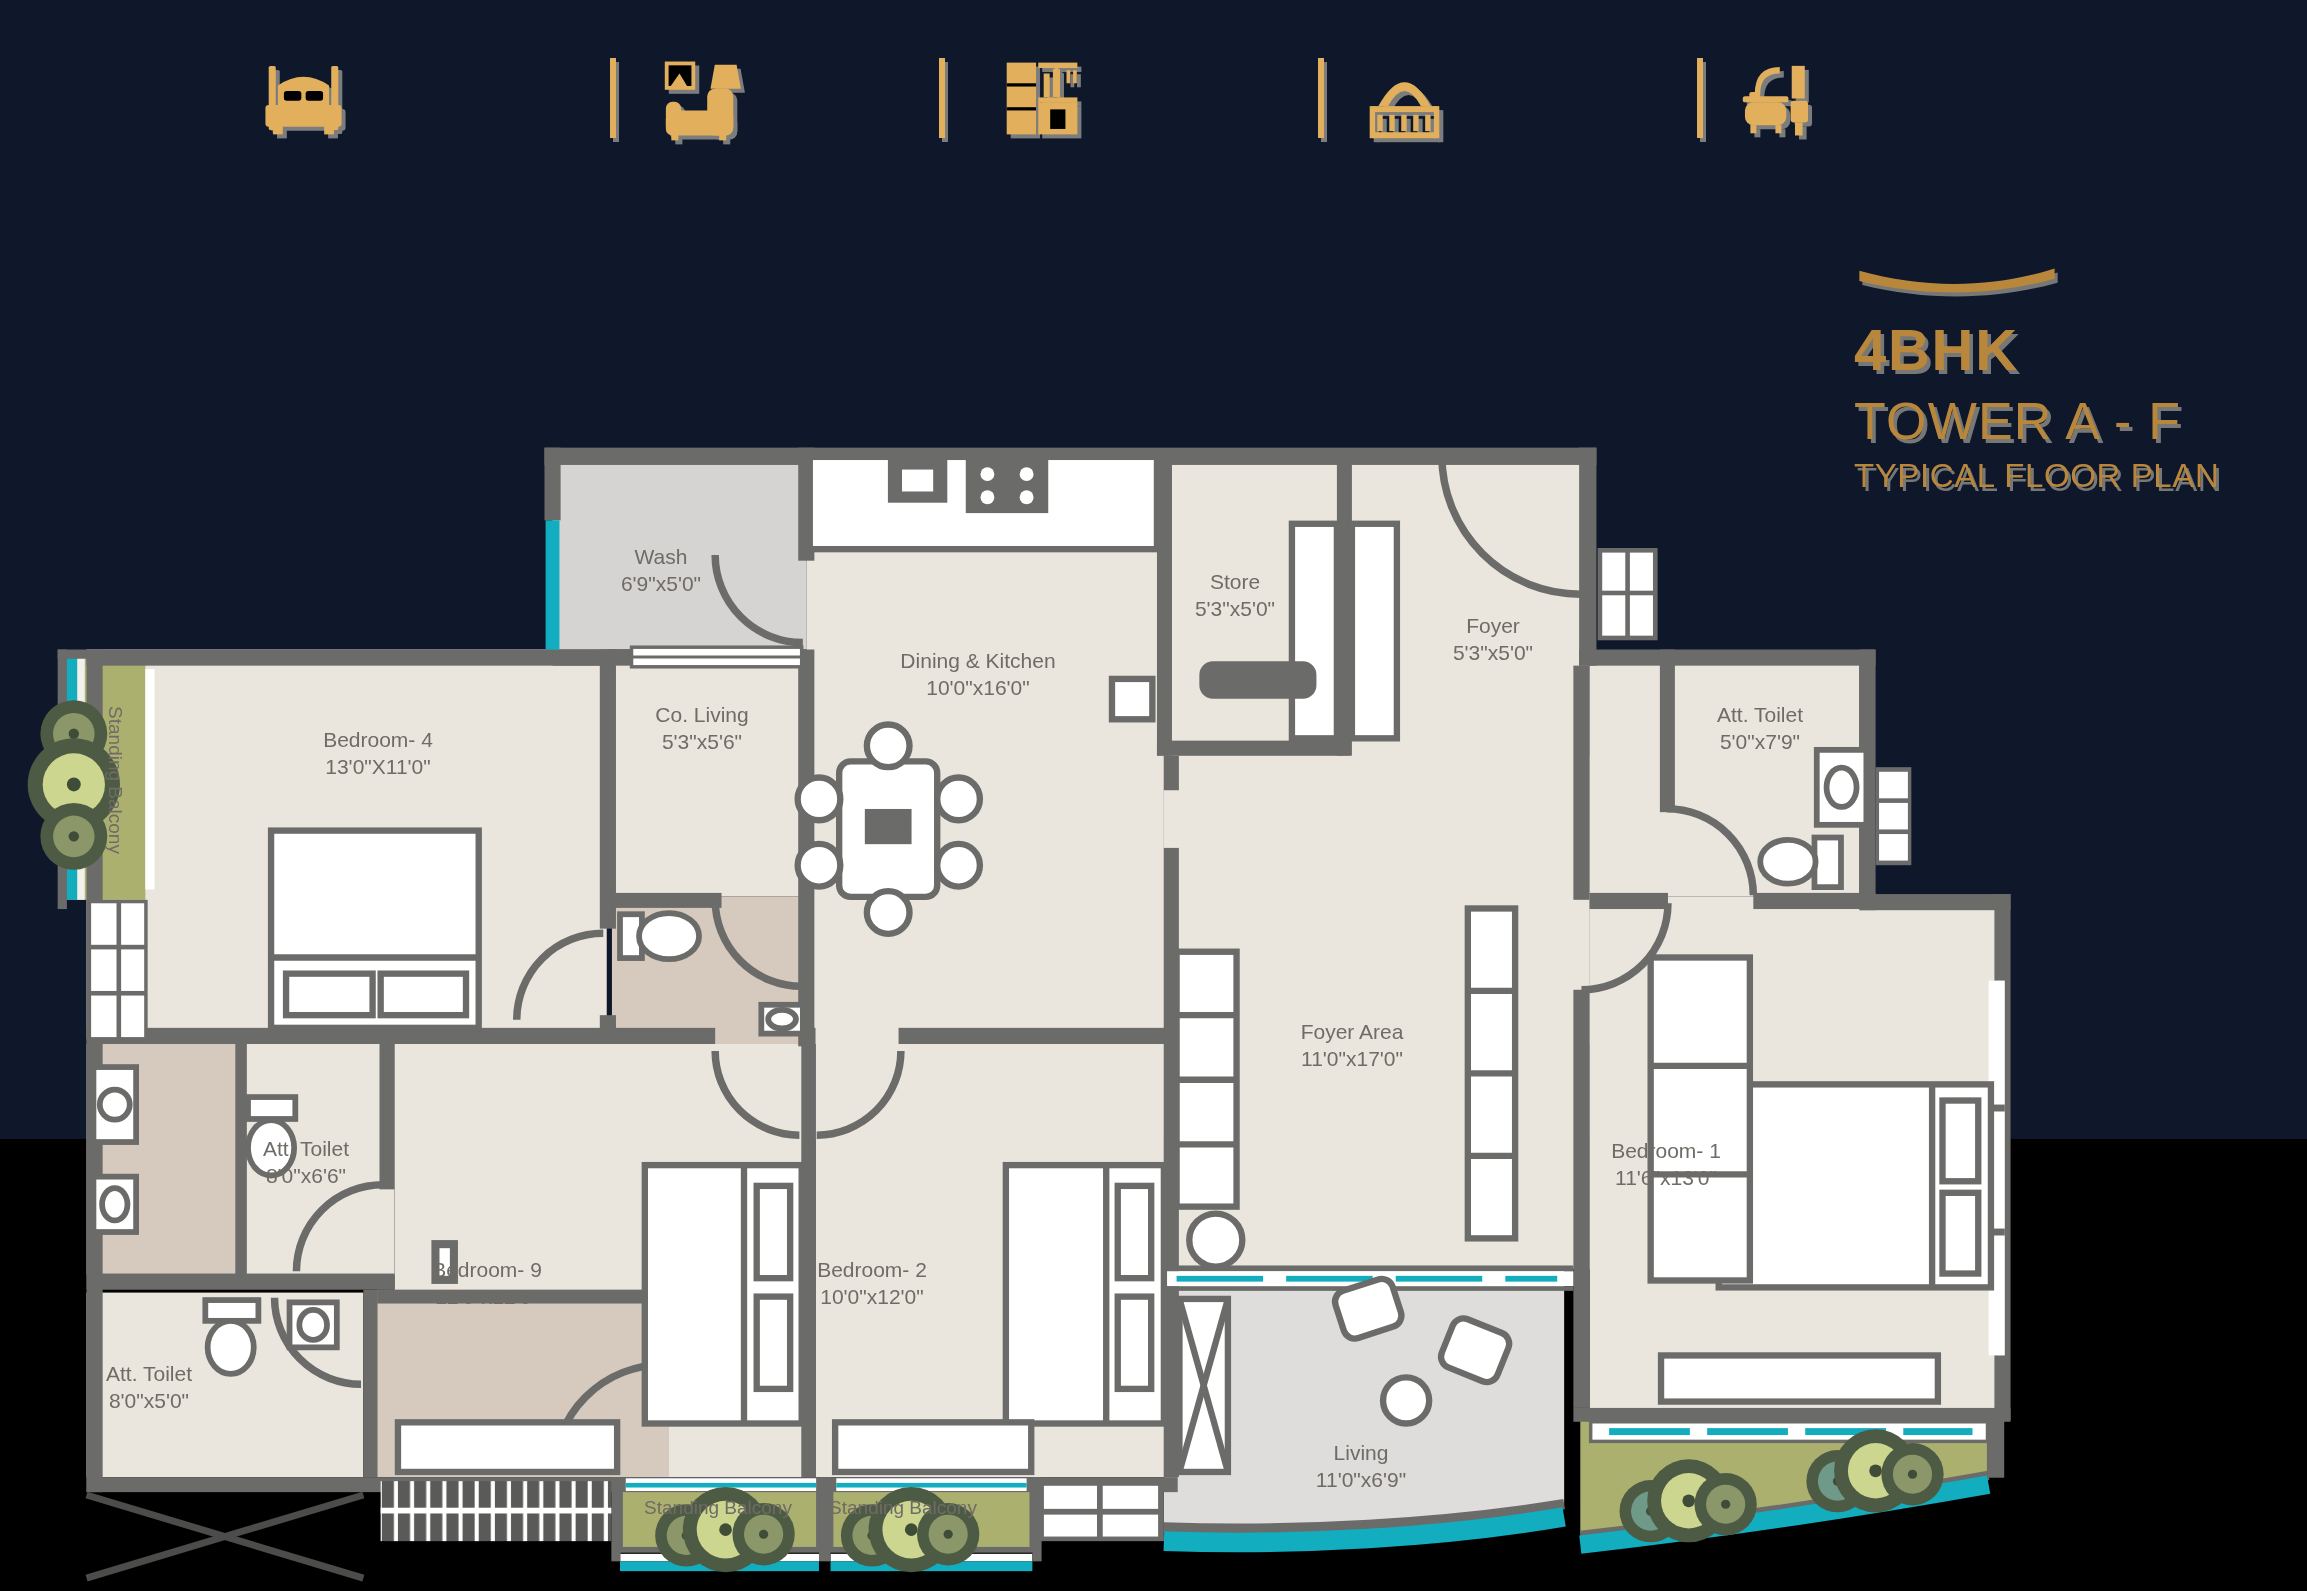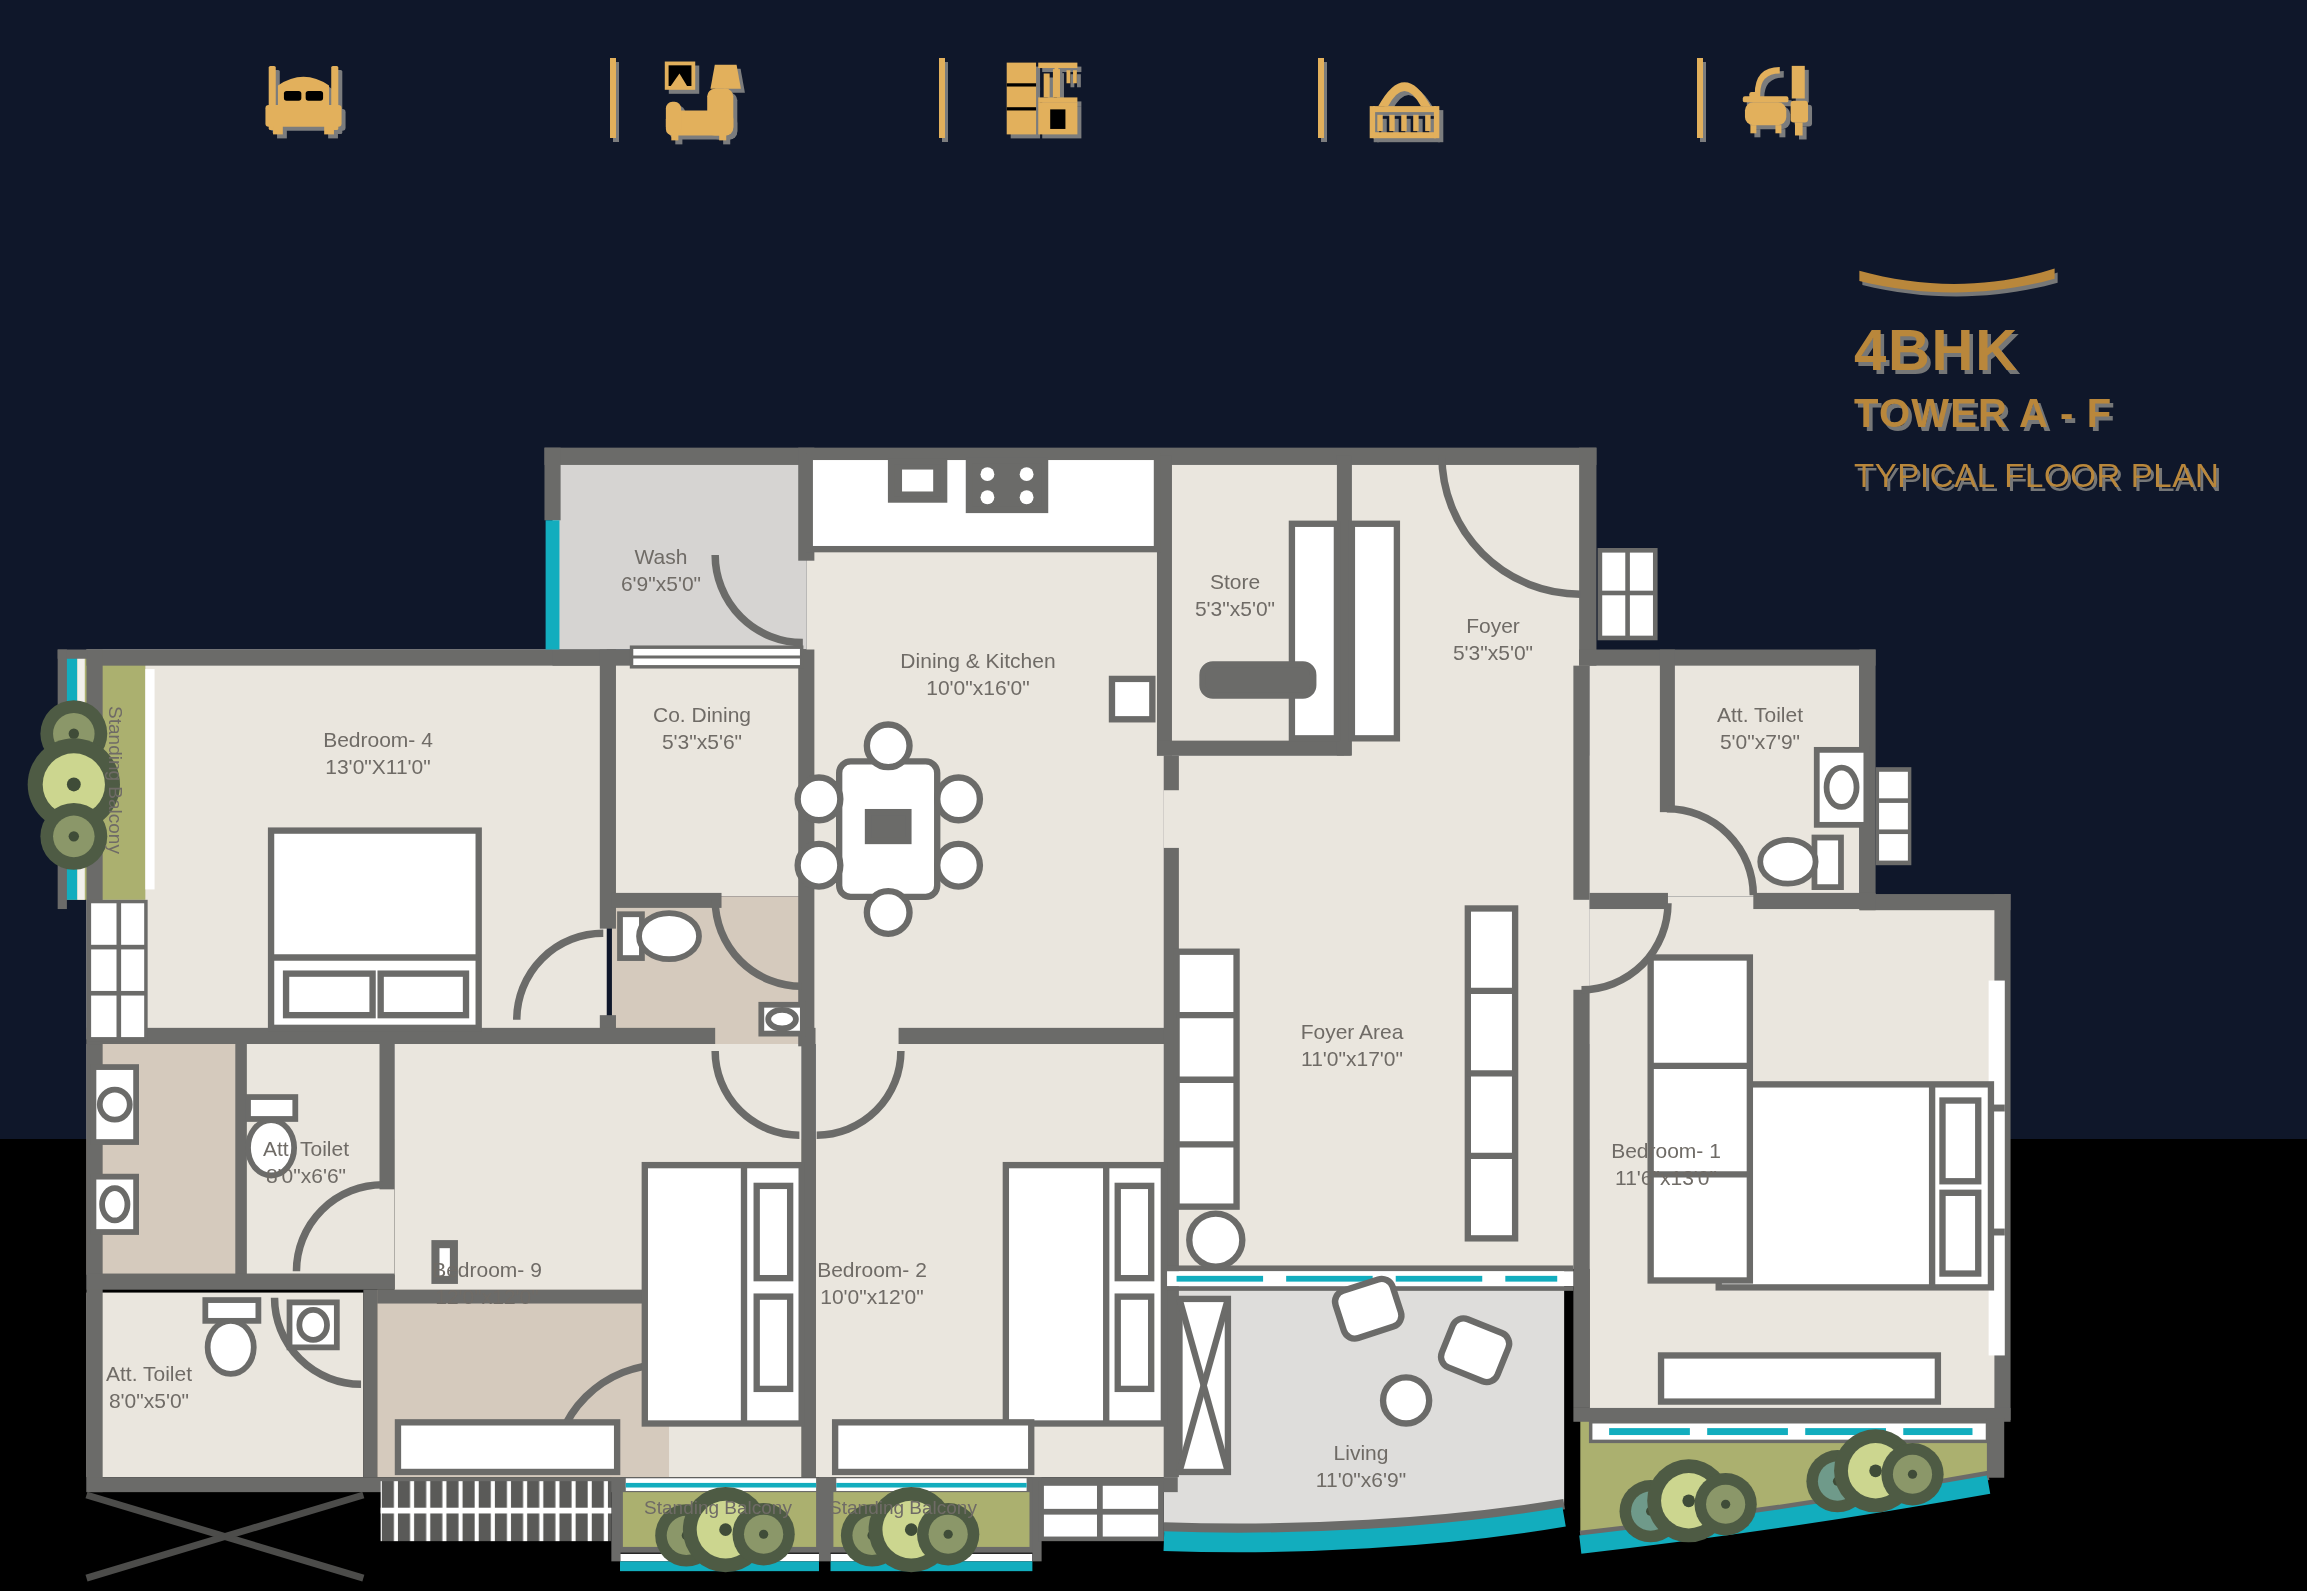--- a/index.html
+++ b/index.html
@@ -8,21 +8,21 @@
   
   .amenity{position:absolute;top:55px;width:87px;height:87px;
     filter:drop-shadow(4px 4.6px 0 rgba(142,142,140,.85));}
   .sep{position:absolute;top:58px;width:6.3px;height:80px;background:#e2b05c;
     filter:drop-shadow(3.5px 4px 0 rgba(142,142,140,.85));}
   
   .swoosh{position:absolute;left:1856px;top:264px;width:202px;height:36px;
     filter:drop-shadow(3.5px 4px 0 rgba(130,130,128,.9));}
   .t1{position:absolute;left:1854px;top:316px;font-weight:bold;font-size:58px;letter-spacing:1.7px;
     color:#b9873b;text-shadow:3.5px 4px 0 rgba(130,130,128,.9);}
-  .t2{position:absolute;left:1854px;top:391px;font-weight:bold;font-size:40px;letter-spacing:1.2px;
+  .t2{position:absolute;left:1854px;top:391px;font-weight:normal;font-size:52px;letter-spacing:1.2px;
     color:#b9873b;text-shadow:3.5px 4px 0 rgba(130,130,128,.9);}
   .t3{position:absolute;left:1854px;top:457px;font-weight:normal;font-size:33px;letter-spacing:0.6px;
     color:#b9873b;text-shadow:2.9px 3.5px 0 rgba(130,130,128,.9);}
   
   .rl{position:absolute;transform:translate(-50%,-50%);text-align:center;color:#6f6b66;
     font-size:21px;line-height:1.3;white-space:nowrap;}
   .rl span{display:block;}
   .rl.vert{transform:translate(-50%,-50%) rotate(90deg);font-size:19px;}
   .rl.small{font-size:19px;}
   svg{position:absolute;left:0;top:0;}
@@ -469,21 +469,21 @@
     </div>
   <div class="rl" style="left:1760px;top:728px">
     <span>Att. Toilet</span>
       <span>5'0"x7'9"</span>
     </div>
   <div class="rl" style="left:378px;top:753px">
     <span>Bedroom- 4</span>
       <span>13'0"X11'0"</span>
     </div>
   <div class="rl" style="left:702px;top:728px">
-    <span>Co. Dining</span>
+    <span>Co. Living</span>
       <span>5'3"x5'6"</span>
     </div>
   <div class="rl vert" style="left:115px;top:780px">
     <span>Standing Balcony</span>
     </div>
   <div class="rl" style="left:306px;top:1162px">
     <span>Att. Toilet</span>
       <span>8'0"x6'6"</span>
     </div>
   <div class="rl" style="left:487px;top:1283px">

